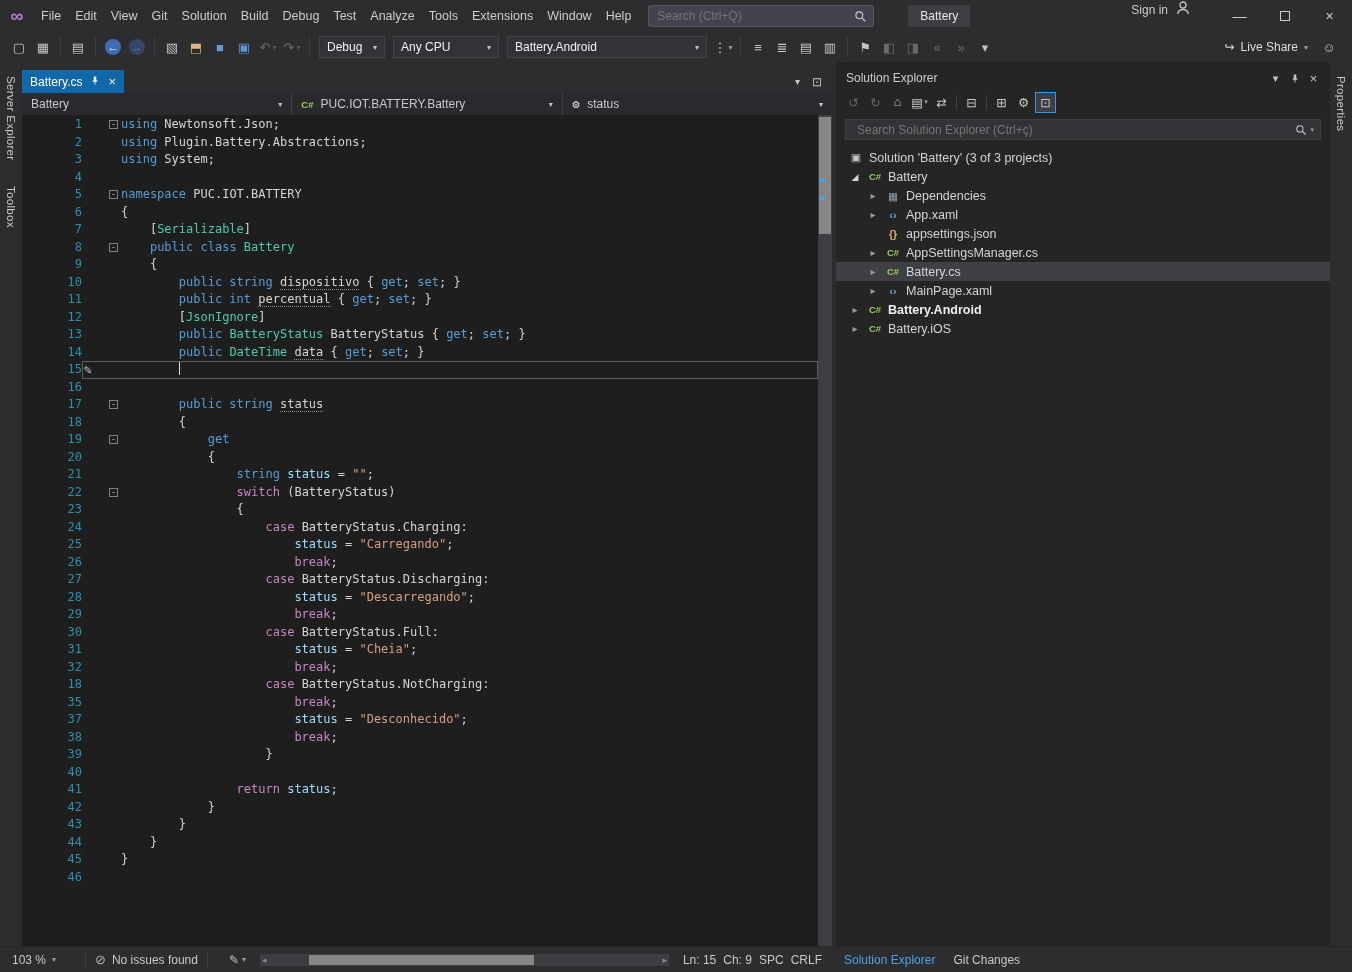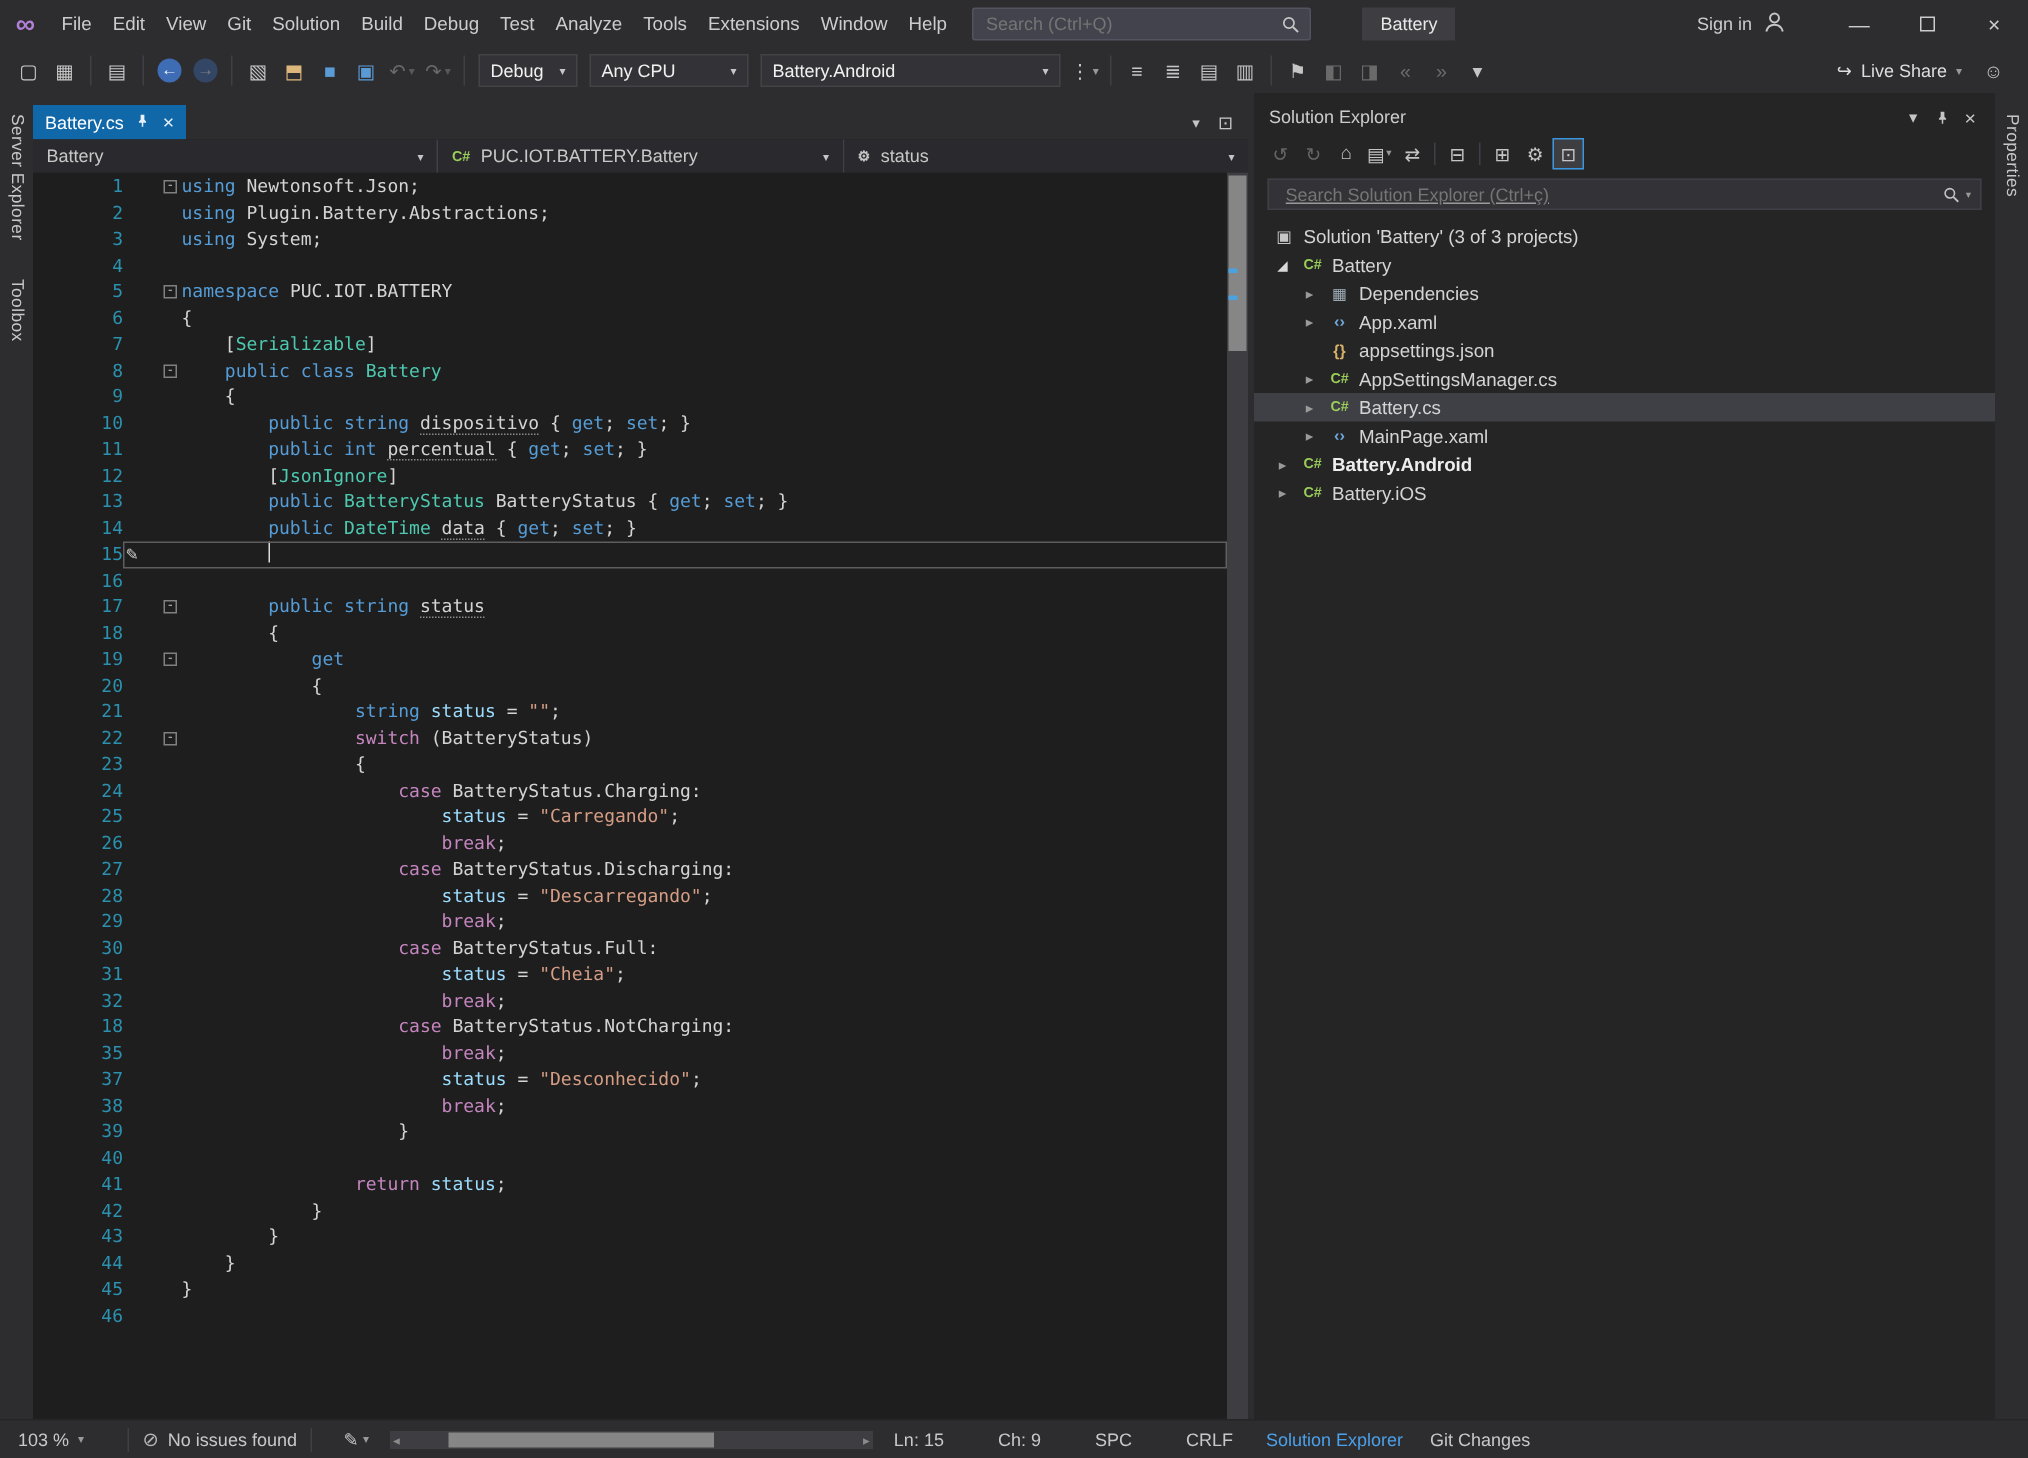--- a/index.html
+++ b/index.html
@@ -12,21 +12,21 @@
   .window { width:1352px; height:972px; display:flex; flex-direction:column; position:relative; }
 
   
   .titlebar { height:32px; background:#2d2d30; display:flex; align-items:center; flex:0 0 auto; }
   .vs-logo { width:34px; text-align:center; color:#b180d7; font-size:18px; font-weight:bold; }
   .menu-item { padding:0 7px; line-height:32px; color:#ccc; font-size:12.5px; white-space:nowrap; }
   .search-box { width:226px; height:22px; background:#43434d; border:1px solid #53535f; border-radius:2px; display:flex; align-items:center; margin-left:10px; }
   .search-box input { flex:1; min-width:0; background:transparent; border:none; outline:none; color:#b5b5bd; font-size:12px; padding:0 8px; font-family:inherit; }
   .search-box .magwrap { padding-right:6px; display:flex; align-items:center; }
   .title-chip { margin-left:34px; background:#3d3d42; padding:4px 12px; font-size:12px; color:#e8e8e8; white-space:nowrap; }
-  .tb-right { margin-left:auto; display:flex; align-items:center; height:100%; }
+  .tb-right { margin-left:auto; display:flex; align-items:flex-start; height:100%; }
   .signin { display:flex; align-items:center; gap:7px; color:#ccc; margin-right:26px; }
   .win-btn { width:45px; height:32px; display:flex; align-items:center; justify-content:center; color:#ccc; font-size:14px; }
   .max-box { width:10px; height:10px; border:1px solid #ccc; }
 
   
   .toolbar { height:30px; background:#2d2d30; display:flex; align-items:center; padding-left:8px; gap:2px; flex:0 0 auto; }
   .tb-icon { min-width:22px; height:22px; display:flex; align-items:center; justify-content:center; color:#c5c5c5; font-size:13px; }
   .tb-icon.disabled { opacity:.4; }
   .tb-icon .caret { font-size:8px; color:#999; margin-left:2px; }
   .tb-icon.circle .g { width:16px; height:16px; border-radius:50%; background:#3e6db5; color:#eaf2fb; font-size:11px; line-height:16px; text-align:center; display:block; }
@@ -79,21 +79,21 @@
   .se-header { height:26px; display:flex; align-items:center; padding:6px 7px 0 10px; color:#ccc; font-size:12px; }
   .se-header .spacer { flex:1; }
   .se-hicon { width:19px; text-align:center; color:#c5c5c5; font-size:11px; display:flex; align-items:center; justify-content:center; }
   .se-toolbar { height:26px; display:flex; align-items:center; padding:2px 7px 0; gap:1px; }
   .se-icon { width:21px; height:21px; display:flex; align-items:center; justify-content:center; color:#c5c5c5; font-size:12.5px; }
   .se-icon.disabled { opacity:.4; }
   .se-icon.selected { border:1px solid #3a96dd; background:#3d3d42; }
   .se-icon .caret { font-size:7px; color:#999; margin-left:1px; }
   .se-sep { width:1px; height:15px; background:#3f3f46; margin:0 3px; }
   .se-search { margin:5px 9px 6px; height:21px; background:#333337; border:1px solid #3f3f46; display:flex; align-items:center; }
-  .se-search input { flex:1; min-width:0; background:transparent; border:0; outline:0; color:#9a9a9a; font-size:12px; padding:0 11px; font-family:inherit;text-decoration:underline; }
+  .se-search input { flex:1; min-width:0; background:transparent; border:0; outline:0; color:#9a9a9a; font-size:12px; padding:0 11px; font-family:inherit; }
   .se-search .magwrap { display:flex; align-items:center; gap:3px; padding-right:6px; }
   .se-search .caret { font-size:7px; color:#999; }
   .se-tree { flex:1; overflow:hidden; padding-top:2px; }
   .tree-row { height:19px; display:flex; align-items:center; font-size:12.5px; color:#d4d4d4; gap:5px; }
   .tree-row.selected { background:#3f4045; }
   .tree-row.bold .label { font-weight:bold; color:#eee; }
   .tree-arrow { width:14px; flex:0 0 14px; text-align:center; color:#9a9a9a; font-size:10px; }
   .tree-arrow.expanded { color:#d8d8d8; font-size:9px; }
   .tree-ico { width:16px; flex:0 0 16px; text-align:center; }
   .fi-csproj, .fi-cs { color:#9acd5a; font-size:9.5px; font-weight:bold; }
@@ -109,21 +109,21 @@
   .zoom { display:flex; align-items:center; gap:6px; color:#c8c8c8; width:64px; }
   .zoom .caret { font-size:8px; color:#999; }
   .sb-sep { width:1px; height:16px; background:#3f3f46; margin:0 9px; }
   .issues { display:flex; align-items:center; gap:6px; color:#c8c8c8; }
   .issues .ico { color:#b5b5b5; font-size:13px; }
   .pen { display:flex; align-items:center; gap:3px; margin-left:12px; color:#c5c5c5; }
   .pen .caret { font-size:8px; color:#999; }
   .h-scroll { flex:1; height:12px; background:#3e3e42; margin:0 14px; position:relative; }
   .h-thumb { position:absolute; left:12%; width:55%; top:1px; bottom:1px; background:#868686; }
   .h-arrow { position:absolute; top:0; bottom:0; display:flex; align-items:center; color:#8a8a8a; font-size:9px; }
-  .sb-stats { display:flex; gap:36px; color:#c8c8c8; padding-right:14px; white-space:nowrap; }
+  .sb-stats { display:flex; gap:7px; color:#c8c8c8; padding-right:14px; white-space:nowrap; }
   .sb-right { flex:1; display:flex; align-items:center; gap:18px; height:100%; padding-left:8px; }
   .bottom-tab { font-size:12px; color:#c8c8c8; white-space:nowrap; }
   .bottom-tab.active { color:#4ba0e8; }
 </style>
 </head>
 <body>
 
 <div class="window">
 
   <div class="titlebar">

